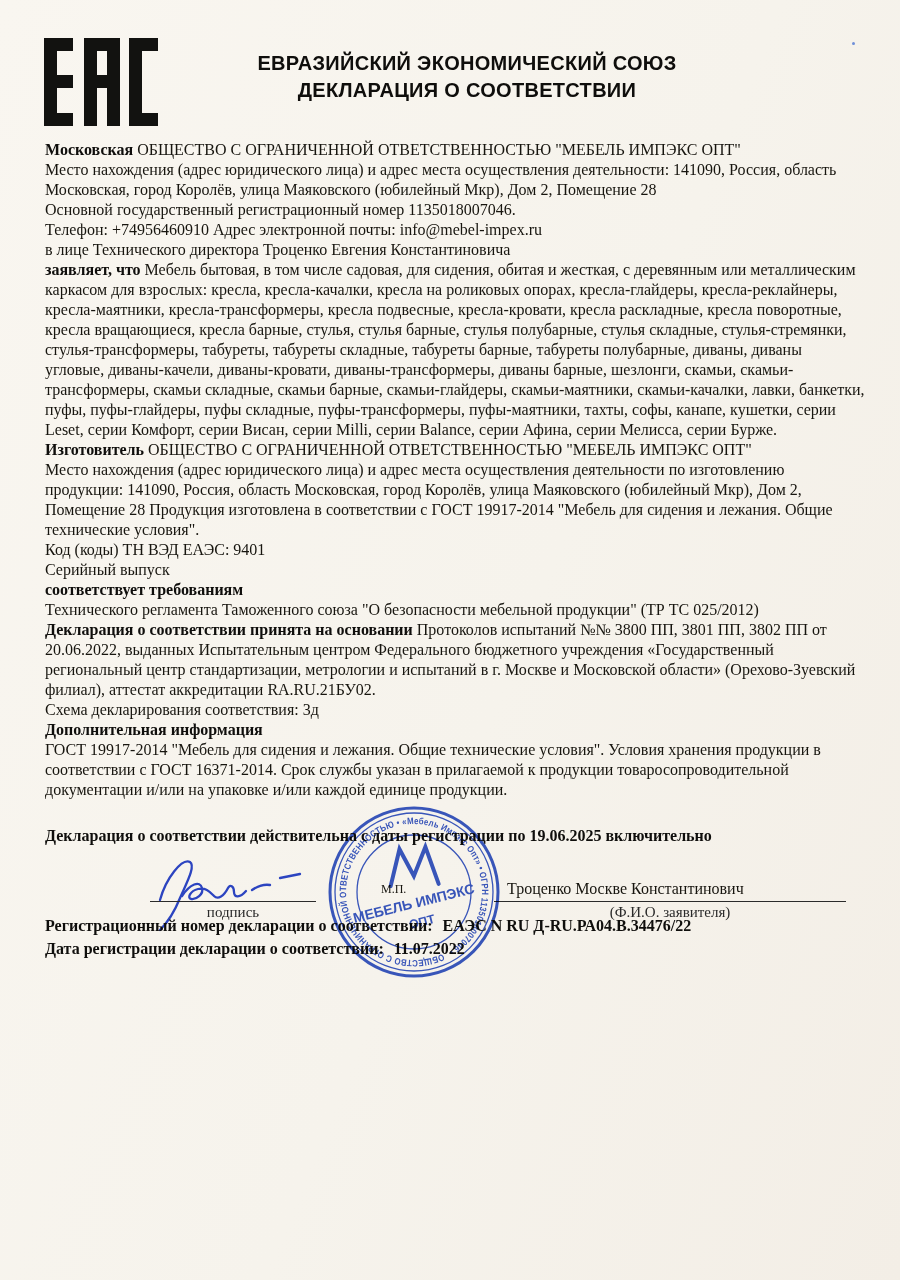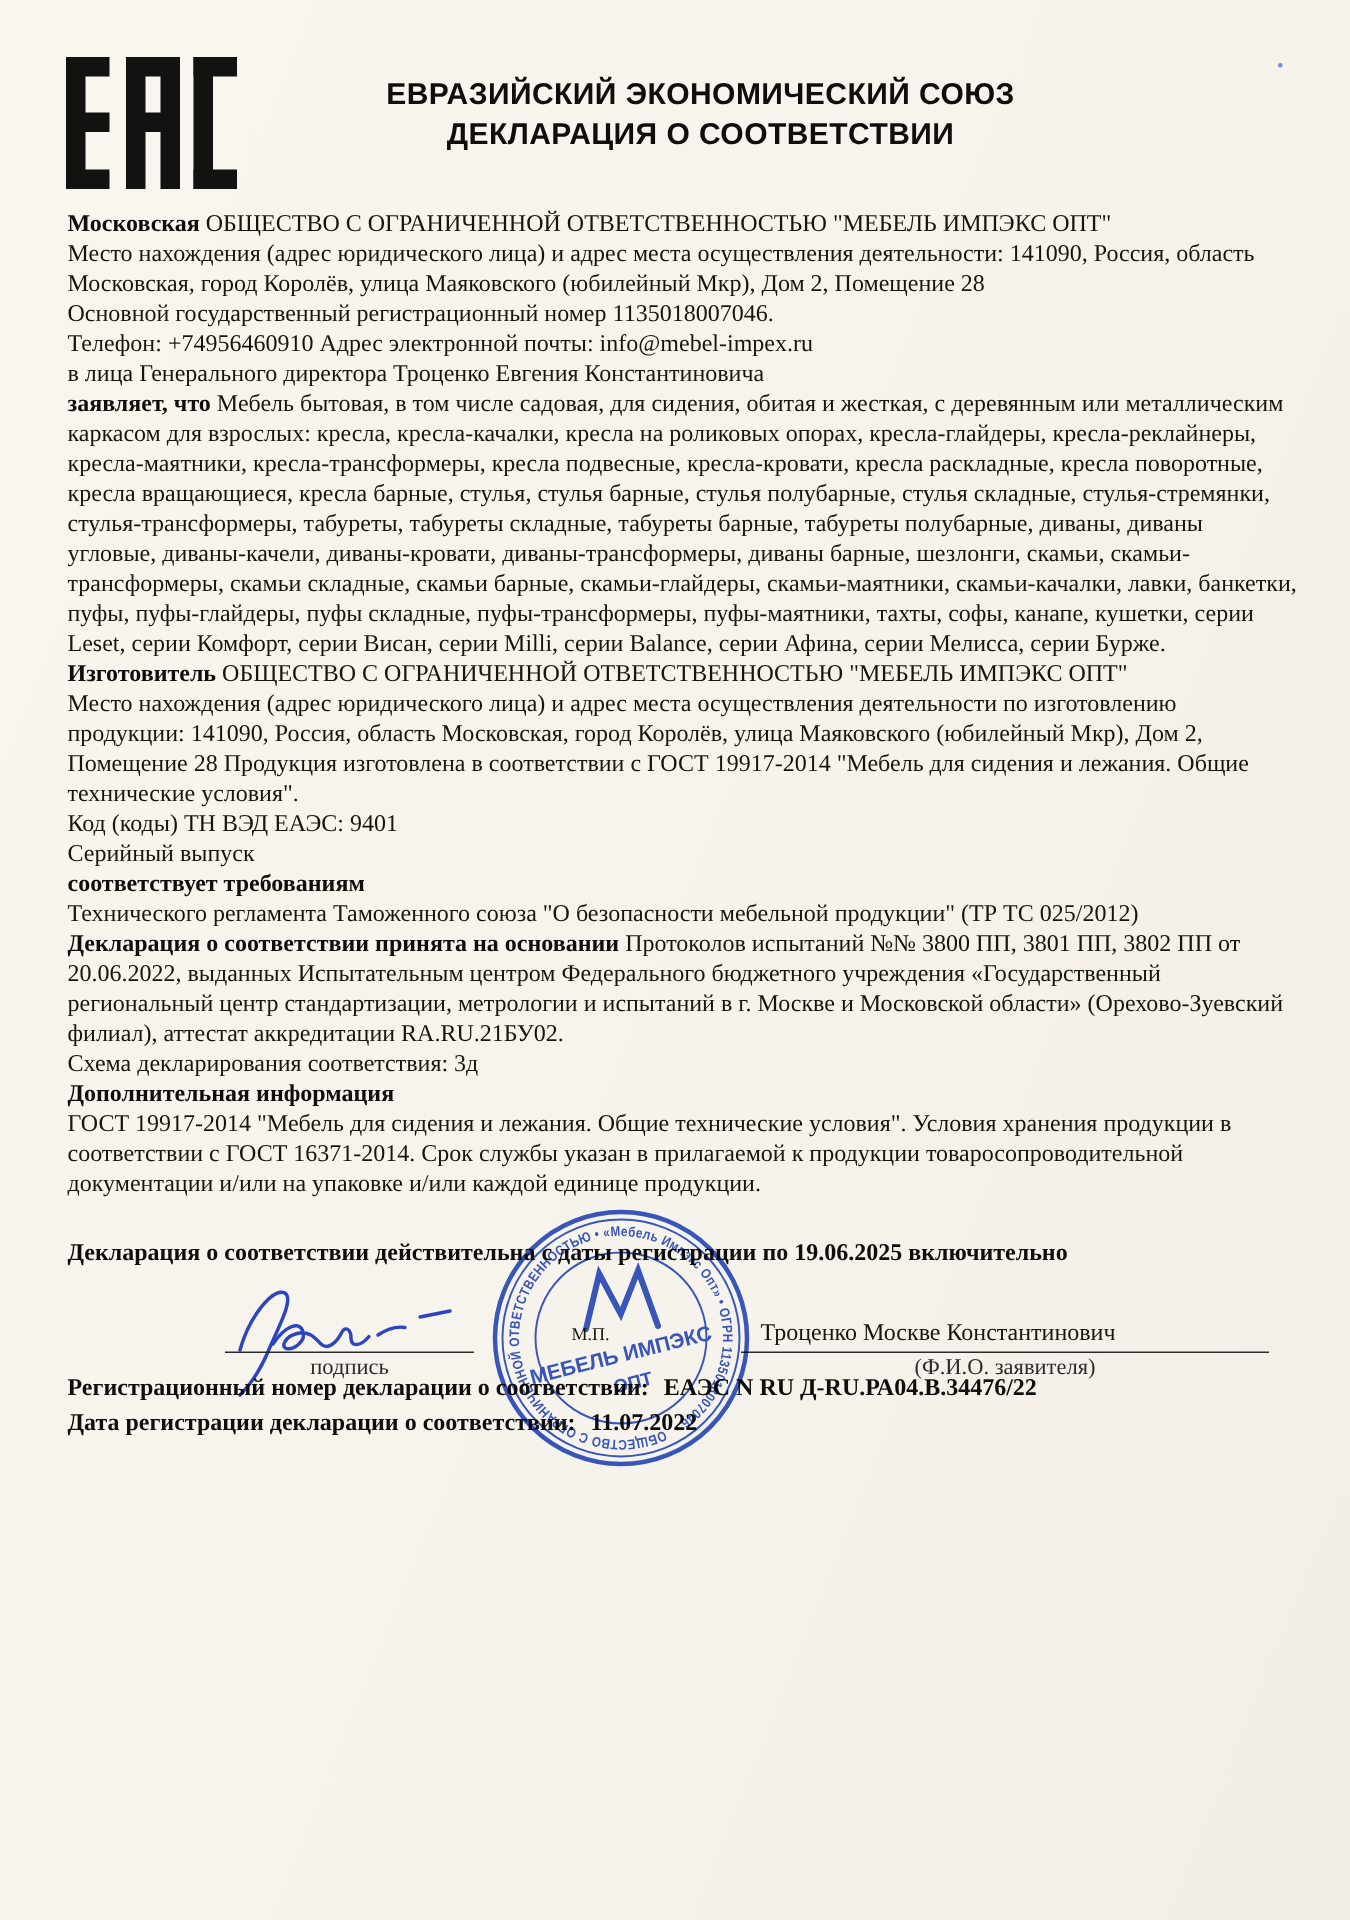--- a/index.html
+++ b/index.html
@@ -62,21 +62,21 @@
     <div>ДЕКЛАРАЦИЯ О СООТВЕТСТВИИ</div>
   </div>
 
   <div class="speck"></div>
 
   <div class="content">
     <p><b>Московская</b><span> ОБЩЕСТВО С ОГРАНИЧЕННОЙ ОТВЕТСТВЕННОСТЬЮ "МЕБЕЛЬ ИМПЭКС ОПТ"</span></p>
     <p>Место нахождения (адрес юридического лица) и адрес места осуществления деятельности: 141090, Россия, область Московская, город Королёв, улица Маяковского (юбилейный Мкр), Дом 2, Помещение 28</p>
     <p>Основной государственный регистрационный номер 1135018007046.</p>
     <p>Телефон: +74956460910 Адрес электронной почты: info@mebel-impex.ru</p>
-    <p>в лица Генерального директора Троценко Евгения Константиновича</p>
+    <p>в лице Технического директора Троценко Евгения Константиновича</p>
     <p><b>заявляет, что</b><span> Мебель бытовая, в том числе садовая, для сидения, обитая и жесткая, с деревянным или металлическим каркасом для взрослых: кресла, кресла-качалки, кресла на роликовых опорах, кресла-глайдеры, кресла-реклайнеры, кресла-маятники, кресла-трансформеры, кресла подвесные, кресла-кровати, кресла раскладные, кресла поворотные, кресла вращающиеся, кресла барные, стулья, стулья барные, стулья полубарные, стулья складные, стулья-стремянки, стулья-трансформеры, табуреты, табуреты складные, табуреты барные, табуреты полубарные, диваны, диваны угловые, диваны-качели, диваны-кровати, диваны-трансформеры, диваны барные, шезлонги, скамьи, скамьи-трансформеры, скамьи складные, скамьи барные, скамьи-глайдеры, скамьи-маятники, скамьи-качалки, лавки, банкетки, пуфы, пуфы-глайдеры, пуфы складные, пуфы-трансформеры, пуфы-маятники, тахты, софы, канапе, кушетки, серии Leset, серии Комфорт, серии Висан, серии Milli, серии Balance, серии Афина, серии Мелисса, серии Бурже.</span></p>
     <p><b>Изготовитель</b><span> ОБЩЕСТВО С ОГРАНИЧЕННОЙ ОТВЕТСТВЕННОСТЬЮ "МЕБЕЛЬ ИМПЭКС ОПТ"</span></p>
     <p>Место нахождения (адрес юридического лица) и адрес места осуществления деятельности по изготовлению продукции: 141090, Россия, область Московская, город Королёв, улица Маяковского (юбилейный Мкр), Дом 2, Помещение 28 Продукция изготовлена в соответствии с ГОСТ 19917-2014 "Мебель для сидения и лежания. Общие технические условия".</p>
     <p>Код (коды) ТН ВЭД ЕАЭС: 9401</p>
     <p>Серийный выпуск</p>
     <p><b>соответствует требованиям</b></p>
     <p>Технического регламента Таможенного союза "О безопасности мебельной продукции" (ТР ТС 025/2012)</p>
     <p><b>Декларация о соответствии принята на основании</b><span> Протоколов испытаний №№ 3800 ПП, 3801 ПП, 3802 ПП от 20.06.2022, выданных Испытательным центром Федерального бюджетного учреждения «Государственный региональный центр стандартизации, метрологии и испытаний в г. Москве и Московской области» (Орехово-Зуевский филиал), аттестат аккредитации RA.RU.21БУ02.</span></p>
     <p>Схема декларирования соответствия: 3д</p>
     <p><b>Дополнительная информация</b></p>

